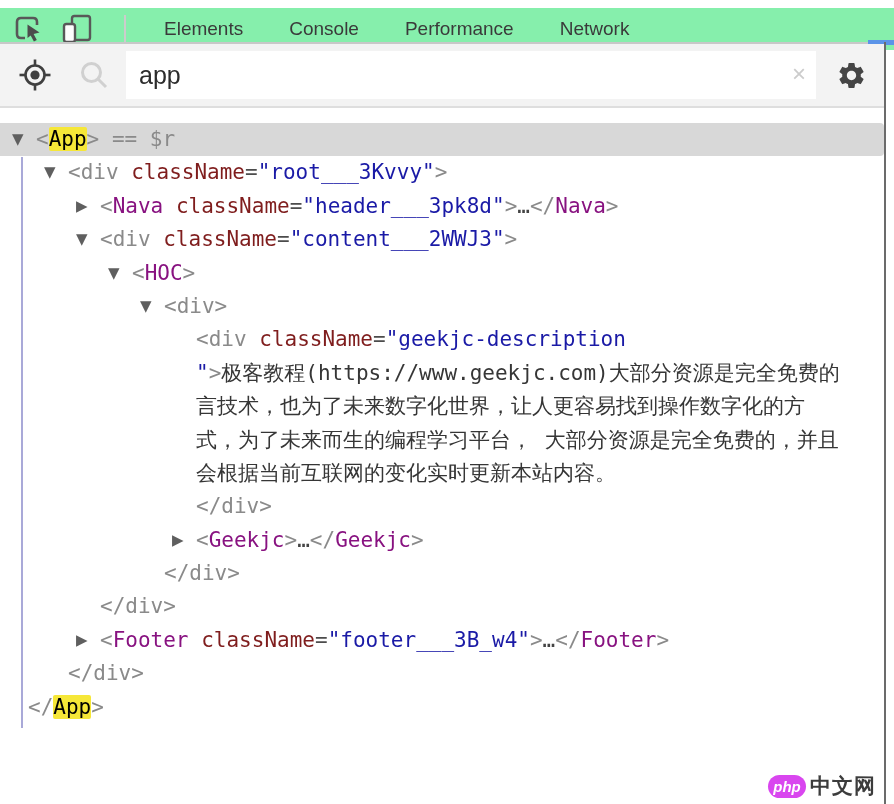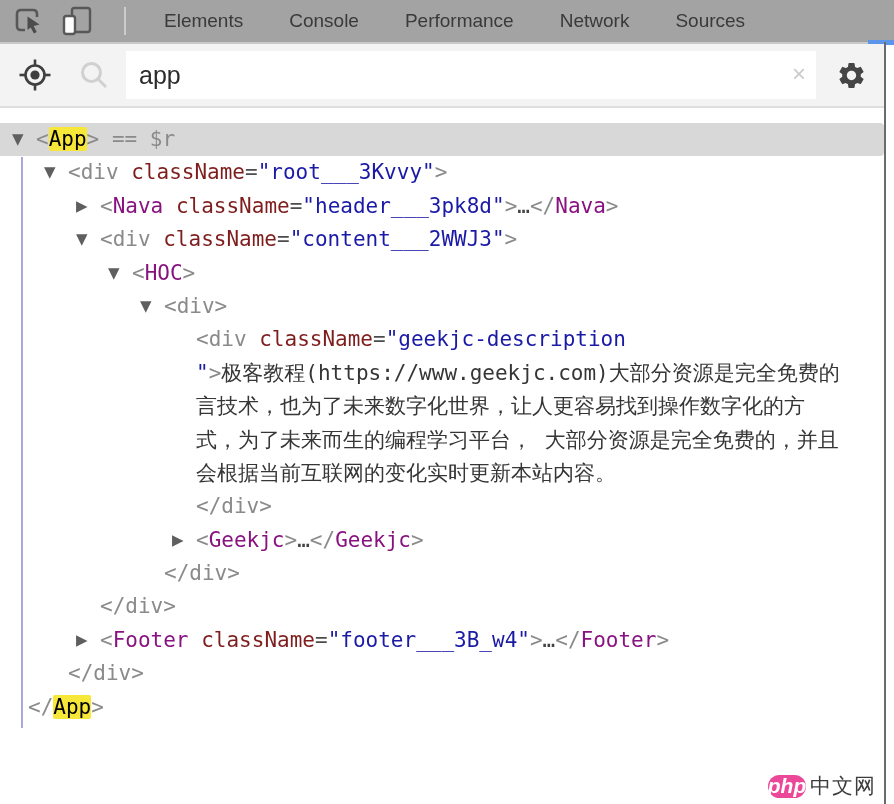--- a/index.html
+++ b/index.html
@@ -2,22 +2,22 @@
 <html><head>
 <meta charset="utf-8">
 <style>
   html,body{margin:0;padding:0;}
   body{
     width:894px;height:804px;position:relative;overflow:hidden;
     background:#ffffff;font-family:"Liberation Sans",sans-serif;
   }
   
   .tabbar{
-    position:absolute;top:0;left:0;width:894px;height:42px;
-    background:#a3a3a3;display:flex;align-items:center;
+    position:absolute;top:8px;left:0;width:894px;height:42px;
+    background:#86efac;display:flex;align-items:center;
   }
   .tabbar-icons{display:flex;align-items:center;padding-left:12px;gap:16px;}
   .icon-btn{display:flex;align-items:center;justify-content:center;cursor:pointer;}
   .vsep{width:2px;height:28px;background:#cccccc;margin-left:14px;}
   .tabs{display:flex;gap:46px;margin-left:38px;}
   .tab{
     font-size:19px;color:#3a3a3a;line-height:42px;white-space:nowrap;cursor:pointer;
   }
   .tabbar-divider{position:absolute;top:42px;left:0;width:884px;height:2px;background:#c8c8c8;}
   .blue-bar{position:absolute;top:40px;left:868px;width:26px;height:5px;background:#5b94e8;}
@@ -68,25 +68,25 @@
   .guide-line{
     position:absolute;left:21px;top:47px;width:2px;height:571px;background:#a9a9d8;
   }
   
   .right-border{position:absolute;left:884px;top:42px;width:2px;height:762px;background:#6b6b6b;}
   
   .watermark{
     position:absolute;left:768px;top:772px;display:flex;align-items:center;gap:4px;
   }
   .wm-badge{
-    width:38px;height:23px;background:#ec4899;border-radius:12px;
-    color:#ffffff;font-weight:bold;font-style:italic;font-size:21px;
+    width:38px;height:23px;background:#d946ef;border-radius:12px;
+    color:#ffffff;font-weight:bold;font-style:italic;font-size:15px;
     display:flex;align-items:center;justify-content:center;
   }
-  .wm-label{font-size:21px;font-weight:normal;color:#3c3c3c;letter-spacing:1px;}
+  .wm-label{font-size:21px;font-weight:bold;color:#3c3c3c;letter-spacing:1px;}
 </style>
 </head>
 <body>
 
 <div class="tabbar">
   <div class="tabbar-icons">
     <span class="icon-btn">
       <svg width="32" height="32" viewBox="0 0 32 32">
         <path d="M21,5 H9 Q5,5 5,9 V21 Q5,25 9,25 H13" fill="none" stroke="#585858" stroke-width="2.6"></path>
         <path d="M21,5 Q25,5 25,9 V12" fill="none" stroke="#585858" stroke-width="2.6"></path>
@@ -99,21 +99,20 @@
         <rect x="4" y="11" width="11" height="18" rx="2.5" fill="#fdfdfd" stroke="#585858" stroke-width="2.4"></rect>
       </svg>
     </span>
     <span class="vsep"></span>
   </div>
   <div class="tabs">
       <span class="tab">Elements</span>
       <span class="tab">Console</span>
       <span class="tab">Performance</span>
       <span class="tab">Network</span>
-      <span class="tab">Sources</span>
     </div>
 </div>
 <div class="tabbar-divider"></div>
 <div class="blue-bar"></div>
 
 <div class="toolbar">
   <span class="icon-btn locate-wrap">
     <svg width="34" height="34" viewBox="0 0 34 34">
       <circle cx="17" cy="17" r="9.5" fill="none" stroke="#3f3f3f" stroke-width="2.6"></circle>
       <circle cx="17" cy="17" r="4.6" fill="#3f3f3f"></circle>

